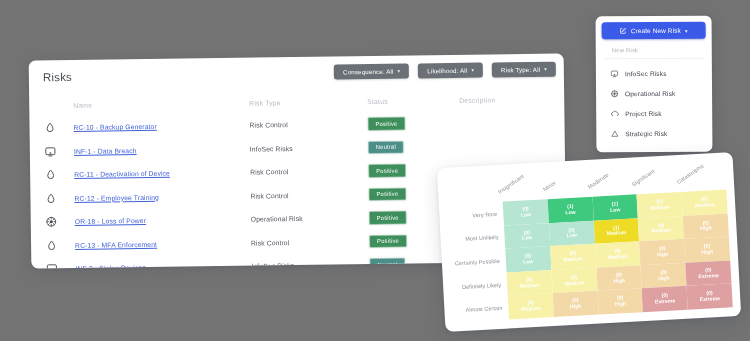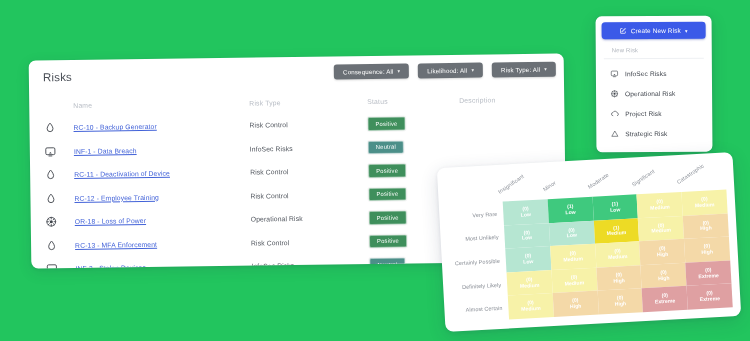--- a/index.html
+++ b/index.html
@@ -2,21 +2,21 @@
 <html><head>
 <meta charset="utf-8">
 <style>
   * { box-sizing: border-box; margin: 0; padding: 0; }
   html, body {
     width: 750px; height: 341px;
     background: #ffffff;
     font-family: "Liberation Sans", sans-serif;
     overflow: hidden;
   }
-  #stage { position: relative; width: 750px; height: 341px; background: #22c55e; }
+  #stage { position: relative; width: 750px; height: 341px; background: #737373; }
 
   
   #risks-card {
     position: absolute;
     left: 30px; top: 57px;
     width: 535px; height: 208px;
     background: #ffffff;
     border-radius: 7px;
     box-shadow: 0 4px 14px rgba(40,50,80,.13), 0 1px 3px rgba(40,50,80,.10);
     transform: rotate(-0.75deg);

